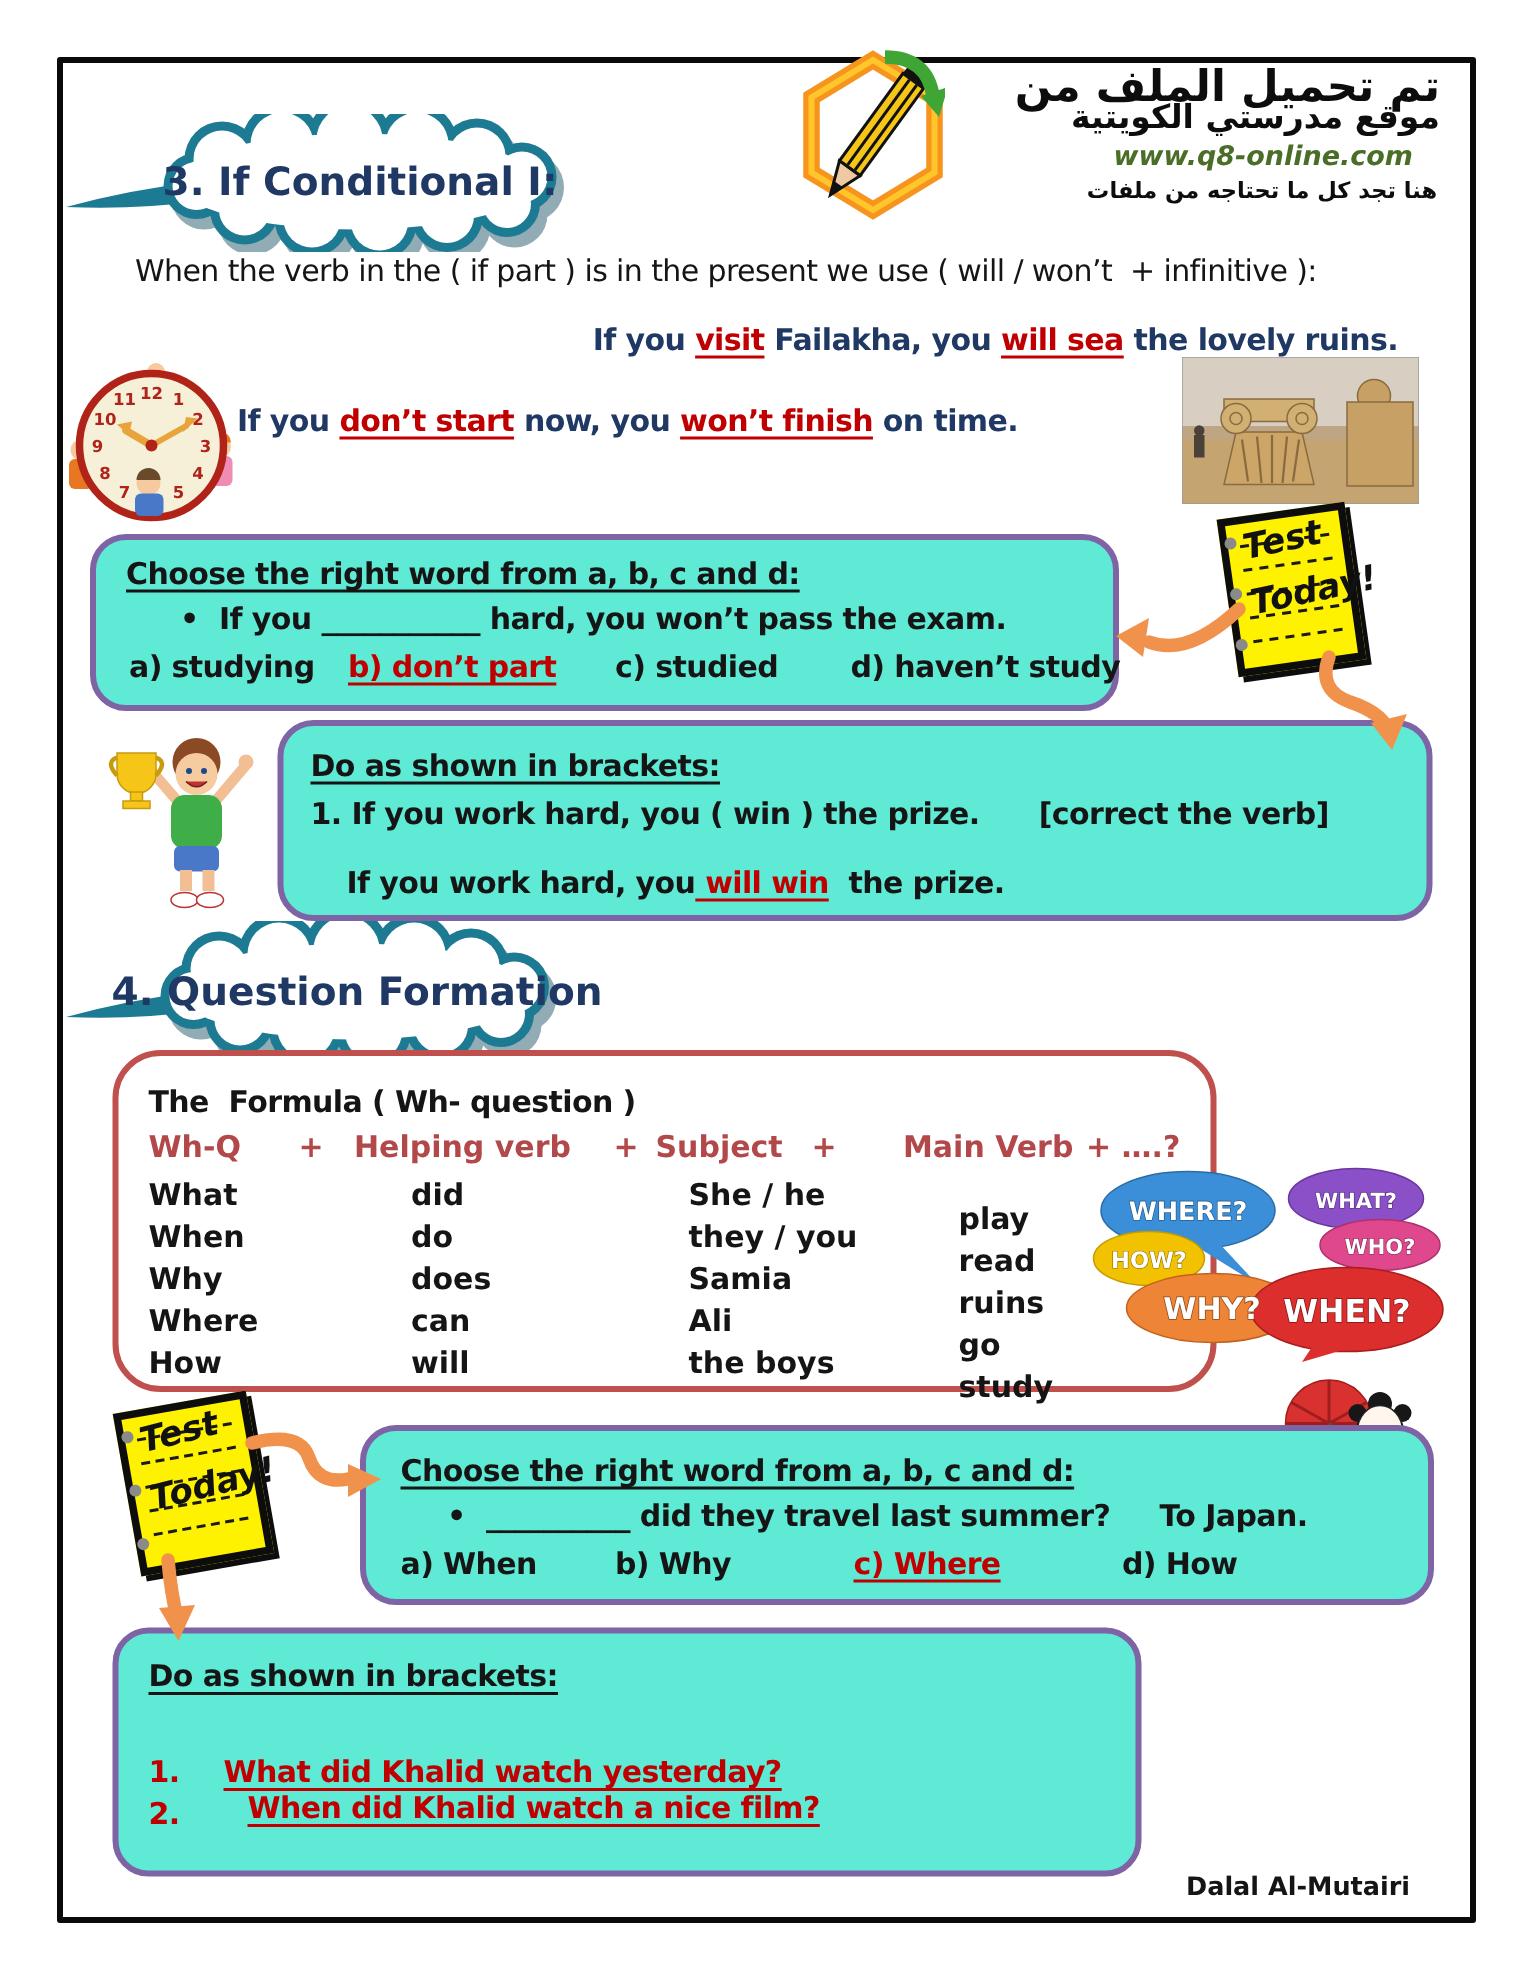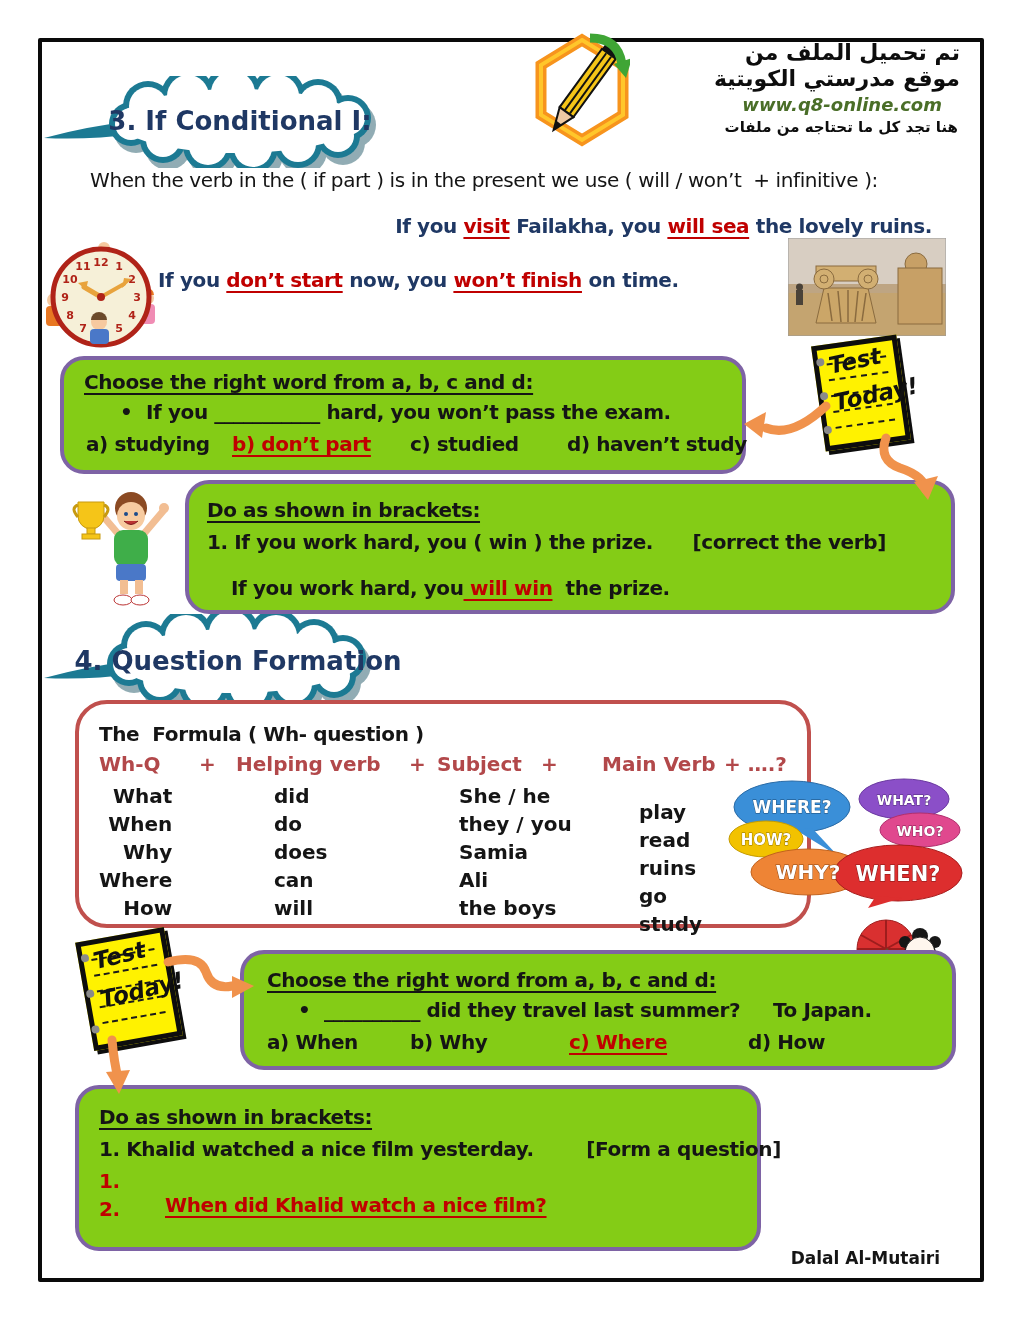--- a/index.html
+++ b/index.html
@@ -5,21 +5,21 @@
   html,body{margin:0;padding:0;background:#fff;}
   #page{position:relative;width:1020px;height:1320px;background:#fff;overflow:hidden;
         font-family:"DejaVu Sans",sans-serif;color:#151515;}
   .abs{position:absolute;}
   .frame{left:38px;top:38px;width:938px;height:1236px;border:4px solid #0a0a0a;border-radius:2px;}
   .line{white-space:pre;font-weight:700;font-size:20px;letter-spacing:-0.4px;line-height:1.2;}
   .reg{font-weight:400;}
   .navy{color:#1F3864;}
   .red{color:#C00000;}
   .u{text-decoration:underline;text-decoration-thickness:2px;text-underline-offset:4px;}
-  .pbox{border:4px solid #7E63A5;border-radius:24px;background:#84cc16;}
+  .pbox{border:4px solid #7E63A5;border-radius:24px;background:#5eead4;}
   .rbox{border:4px solid #C0504D;border-radius:32px;background:#fff;}
   .tok{position:absolute;color:#B2484A;font-weight:700;font-size:20px;white-space:pre;}
   .tcell{height:28px;font-weight:700;font-size:20px;white-space:pre;}
   .note{background:#FFF200;border:5px solid #0d0d0d;box-shadow:3px 4px 0 #0d0d0d;}
   .note .nline{position:absolute;left:8px;right:8px;border-top:2px dashed #1a1a1a;}
   .note .ntext{position:absolute;left:10px;font-style:italic;font-weight:700;color:#111;
                font-size:23px;letter-spacing:0;transform:rotate(-4deg);white-space:pre;}
   .ndot{position:absolute;width:8px;height:8px;border-radius:50%;background:#8a8a8a;}
   .arabic{direction:rtl;text-align:right;font-weight:700;color:#0d0d0d;}
   .credit{font-weight:700;font-size:17px;text-align:right;white-space:pre;line-height:1.55;}
@@ -40,21 +40,21 @@
         <rect x="40" y="13" width="17" height="72" fill="#F5C518" stroke="#111" stroke-width="2"></rect>
         <line x1="46" y1="14" x2="46" y2="84" stroke="#111" stroke-width="2"></line>
         <line x1="52" y1="14" x2="52" y2="84" stroke="#111" stroke-width="2"></line>
         <polygon points="40,85 57,85 48.5,107" fill="#EFC9A2" stroke="#111" stroke-width="2"></polygon>
         <polygon points="45,98 52,98 48.5,107" fill="#111"></polygon>
       </g>
       <path d="M56,6 q 28 0 32 26" fill="none" stroke="#3FA535" stroke-width="9"></path>
       <polygon points="80,32 98,26 92,46" fill="#3FA535"></polygon>
     </svg>
   </div>
-  <div class="abs arabic" style="right:60px;top:40px;font-size:22px;">تم تحميل الملف من</div>
+  <div class="abs arabic" style="right:60px;top:40px;font-size:29px;">تم تحميل الملف من</div>
   <div class="abs arabic" style="right:60px;top:66px;font-size:22px;">موقع مدرستي الكويتية</div>
   <div class="abs" style="right:78px;top:94px;font-size:18px;font-weight:700;font-style:italic;color:#4A6E28;">www.q8-online.com</div>
   <div class="abs arabic" style="right:62px;top:118px;font-size:15px;">هنا تجد كل ما تحتاجه من ملفات</div>
 
   <div class="abs" style="left:38px;top:76px;width:380px;height:92px;">
     <svg width="380" height="92" viewBox="0 0 380 92">
       <g fill="#0E4A5A" opacity="0.45" transform="translate(5,7)">
         <circle cx="110" cy="30" r="25"></circle>
           <circle cx="150" cy="20" r="27"></circle>
           <circle cx="195" cy="17" r="28"></circle>
@@ -268,21 +268,21 @@
   <div class="abs rbox" style="left:75px;top:700px;width:728px;height:220px;">
     <div class="abs line" style="left:20px;top:18px;">The  Formula ( Wh- question )</div>
     <span class="tok" style="left:20px;top:48px;">Wh-Q</span>
     <span class="tok" style="left:120px;top:48px;">+</span>
     <span class="tok" style="left:157px;top:48px;">Helping verb</span>
     <span class="tok" style="left:330px;top:48px;">+</span>
     <span class="tok" style="left:358px;top:48px;">Subject</span>
     <span class="tok" style="left:462px;top:48px;">+</span>
     <span class="tok" style="left:523px;top:48px;">Main Verb</span>
     <span class="tok" style="left:645px;top:48px;">+ ….?</span>
-    <div class="abs" style="left:20px;top:80px;text-align:right;">
+    <div class="abs" style="left:20px;top:80px;">
       <div class="tcell">What</div>
       <div class="tcell">When</div>
       <div class="tcell">Why</div>
       <div class="tcell">Where</div>
       <div class="tcell">How</div>
     </div>
     <div class="abs" style="left:195px;top:80px;">
       <div class="tcell">did</div>
       <div class="tcell">do</div>
       <div class="tcell">does</div>
@@ -366,22 +366,22 @@
     <div class="abs line" style="left:54px;top:44px;">•</div>
     <div class="abs line" style="left:80px;top:44px;">__________ did they travel last summer?     To Japan.</div>
     <div class="abs line" style="left:23px;top:76px;">a) When</div>
     <div class="abs line" style="left:166px;top:76px;">b) Why</div>
     <div class="abs line red u" style="left:325px;top:76px;">c) Where</div>
     <div class="abs line" style="left:504px;top:76px;">d) How</div>
   </div>
 
   <div class="abs pbox" style="left:75px;top:1085px;width:678px;height:158px;">
     <div class="abs line u" style="left:20px;top:16px;">Do as shown in brackets:</div>
-    <div class="abs line" style="left:20px;top:48px;">1. Khalid watched a nice film yesterday.        [Form a question]</div>
     <div class="abs line red" style="left:20px;top:80px;">1.</div>
+    <div class="abs line red u" style="left:70px;top:80px;">What did Khalid watch yesterday?</div>
     <div class="abs line red" style="left:20px;top:108px;">2.</div>
     <div class="abs line red u" style="left:70px;top:104px;margin-left:16px;">When did Khalid watch a nice film?</div>
   </div>
 
   <svg class="abs" style="left:0;top:0;pointer-events:none;" width="1020" height="1320" viewBox="0 0 1020 1320">
     <g stroke="#F0924C" stroke-width="9" fill="none" stroke-linecap="round">
       <path d="M826,406 Q792,438 766,428"></path>
       <path d="M886,438 q -8 22 14 30 q 24 8 26 22"></path>
       <path d="M168,962 q 32 -8 38 10 q 6 18 26 14"></path>
       <path d="M112,1040 q 2 22 6 38"></path>

